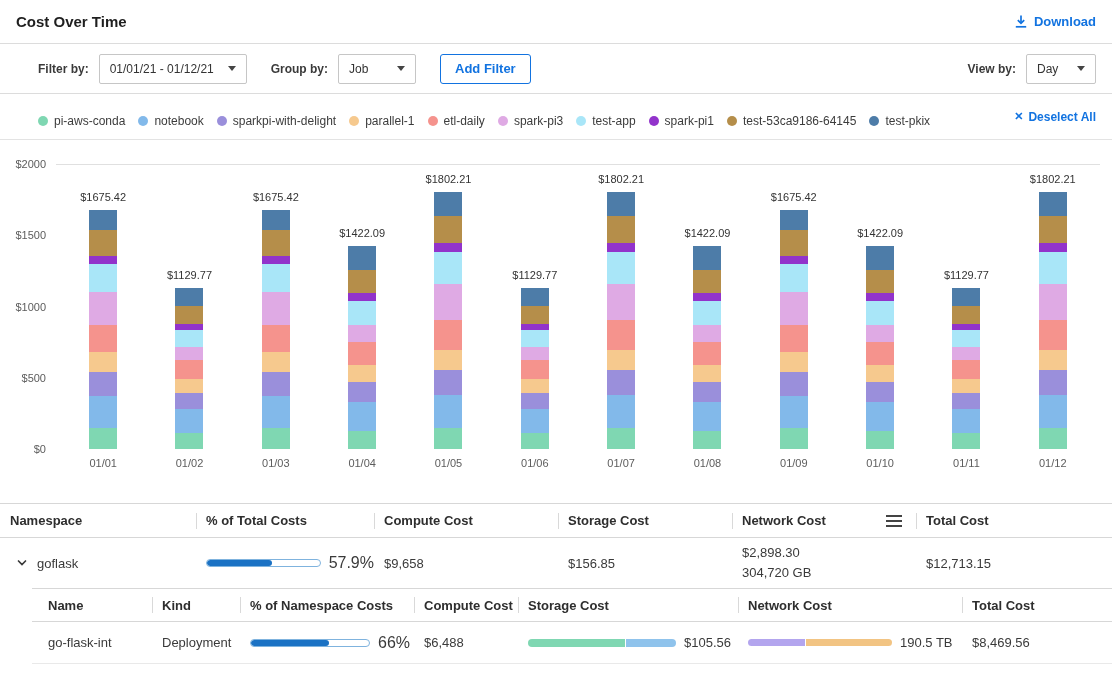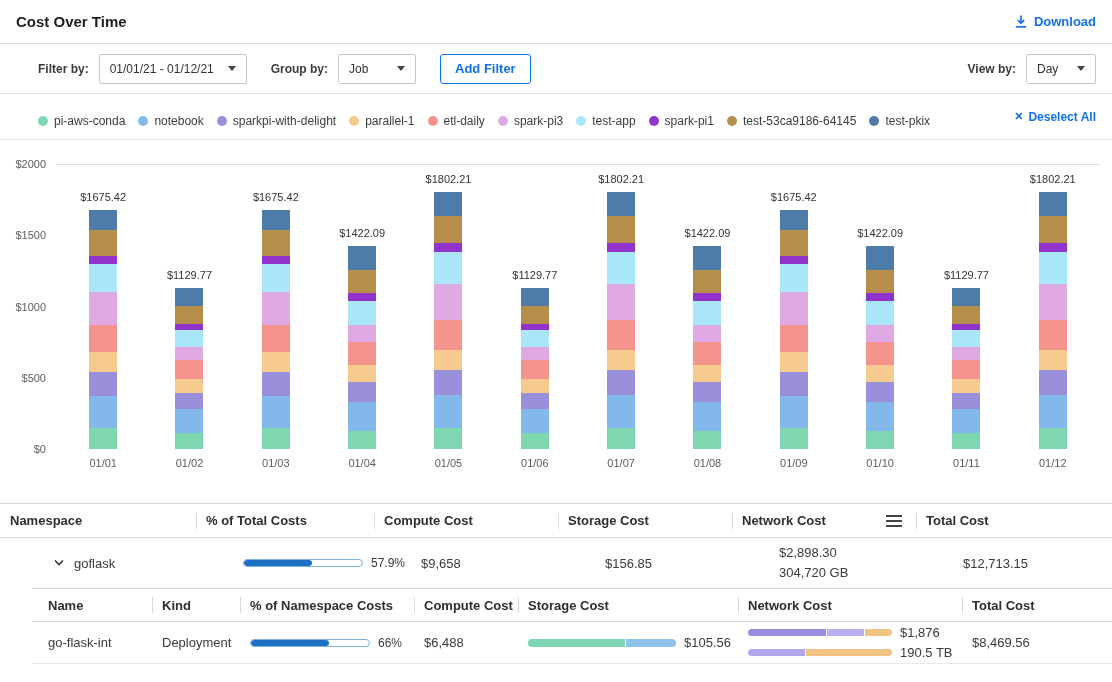--- a/index.html
+++ b/index.html
@@ -55,28 +55,28 @@
   .x-label { flex:1; text-align:center; font-size:11px; color:#5c5c5c; }
   
   .table { margin-top:34px; border-top:1px solid #d7d7d7; }
   .t-head { display:grid; grid-template-columns:196px 178px 184px 174px 184px 196px;
             height:34px; align-items:stretch; border-bottom:1px solid #d7d7d7; }
   .t-head .cell { position:relative; display:flex; align-items:center; padding-left:10px;
                   font-size:13px; font-weight:700; color:#2e2e2e; }
   .t-head .cell:first-child { }
   .t-head .cell + .cell::before, .st-head .cell + .cell::before {
     content:""; position:absolute; left:0; top:50%; margin-top:-8px; width:1px; height:16px; background:#d9d9d9; }
-  .t-row { display:grid; grid-template-columns:196px 178px 184px 174px 184px 196px; height:50px; align-items:center;padding-left:37px; }
+  .t-row { display:grid; grid-template-columns:196px 178px 184px 174px 184px 196px; height:50px; align-items:center; }
   .t-row .cell { padding-left:10px; font-size:13px; color:#3a3a3a; }
   .t-row .cell:first-child { padding-left:16px; }
   .ns-cell { display:flex; align-items:center; gap:9px; }
   .pct-cell { display:flex; align-items:center; gap:8px; }
   .progress { width:120px; height:8px; border:1px solid #7fb3de; border-radius:4px; background:#fff; overflow:hidden; }
   .progress-fill { height:100%; background:#1b72c4; border-radius:4px; }
-  .pct-text { font-size:12px; color:#3a3a3a; }
+  .pct-text { font-size:16px; color:#3a3a3a; }
   .two-line { line-height:20px; }
   .menu-icon { position:absolute; right:14px; top:50%; margin-top:-6px; display:flex; flex-direction:column; gap:3px; cursor:pointer; }
   .menu-icon i { display:block; width:16px; height:2px; background:#444; }
   
   .subtable { margin-left:32px; border-top:1px solid #d7d7d7; }
   .st-head { display:grid; grid-template-columns:120px 88px 174px 104px 220px 224px 150px;
              height:33px; align-items:stretch; border-bottom:1px solid #d7d7d7; }
   .st-head .cell { position:relative; display:flex; align-items:center; padding-left:10px;
                    font-size:13px; font-weight:700; color:#2e2e2e; }
   .st-head .cell:first-child { padding-left:16px; }
@@ -481,28 +481,20 @@
         <div class="cell mini-cell">
           <span class="mini-bar">
               <div style="width: 66%; background: rgb(127, 215, 178);"></div>
               <div style="width: 34%; background: rgb(143, 195, 236);"></div>
             </span>
           <span>$105.56</span>
         </div>
         <div class="cell net-cell">
           <div class="net-line">
             <span class="mini-bar net">
-                <div style="width: 55%; background: rgb(155, 139, 223);"></div>
-                <div style="width: 26%; background: rgb(188, 174, 242);"></div>
-                <div style="width: 19%; background: rgb(242, 196, 131);"></div>
-              </span>
-            <span>$1,876</span>
-          </div>
-          <div class="net-line">
-            <span class="mini-bar net">
                 <div style="width: 40%; background: rgb(179, 165, 238);"></div>
                 <div style="width: 60%; background: rgb(242, 196, 131);"></div>
               </span>
             <span>190.5 TB</span>
           </div>
         </div>
         <div class="cell">$8,469.56</div>
       </div>
     </div>
   </div>

